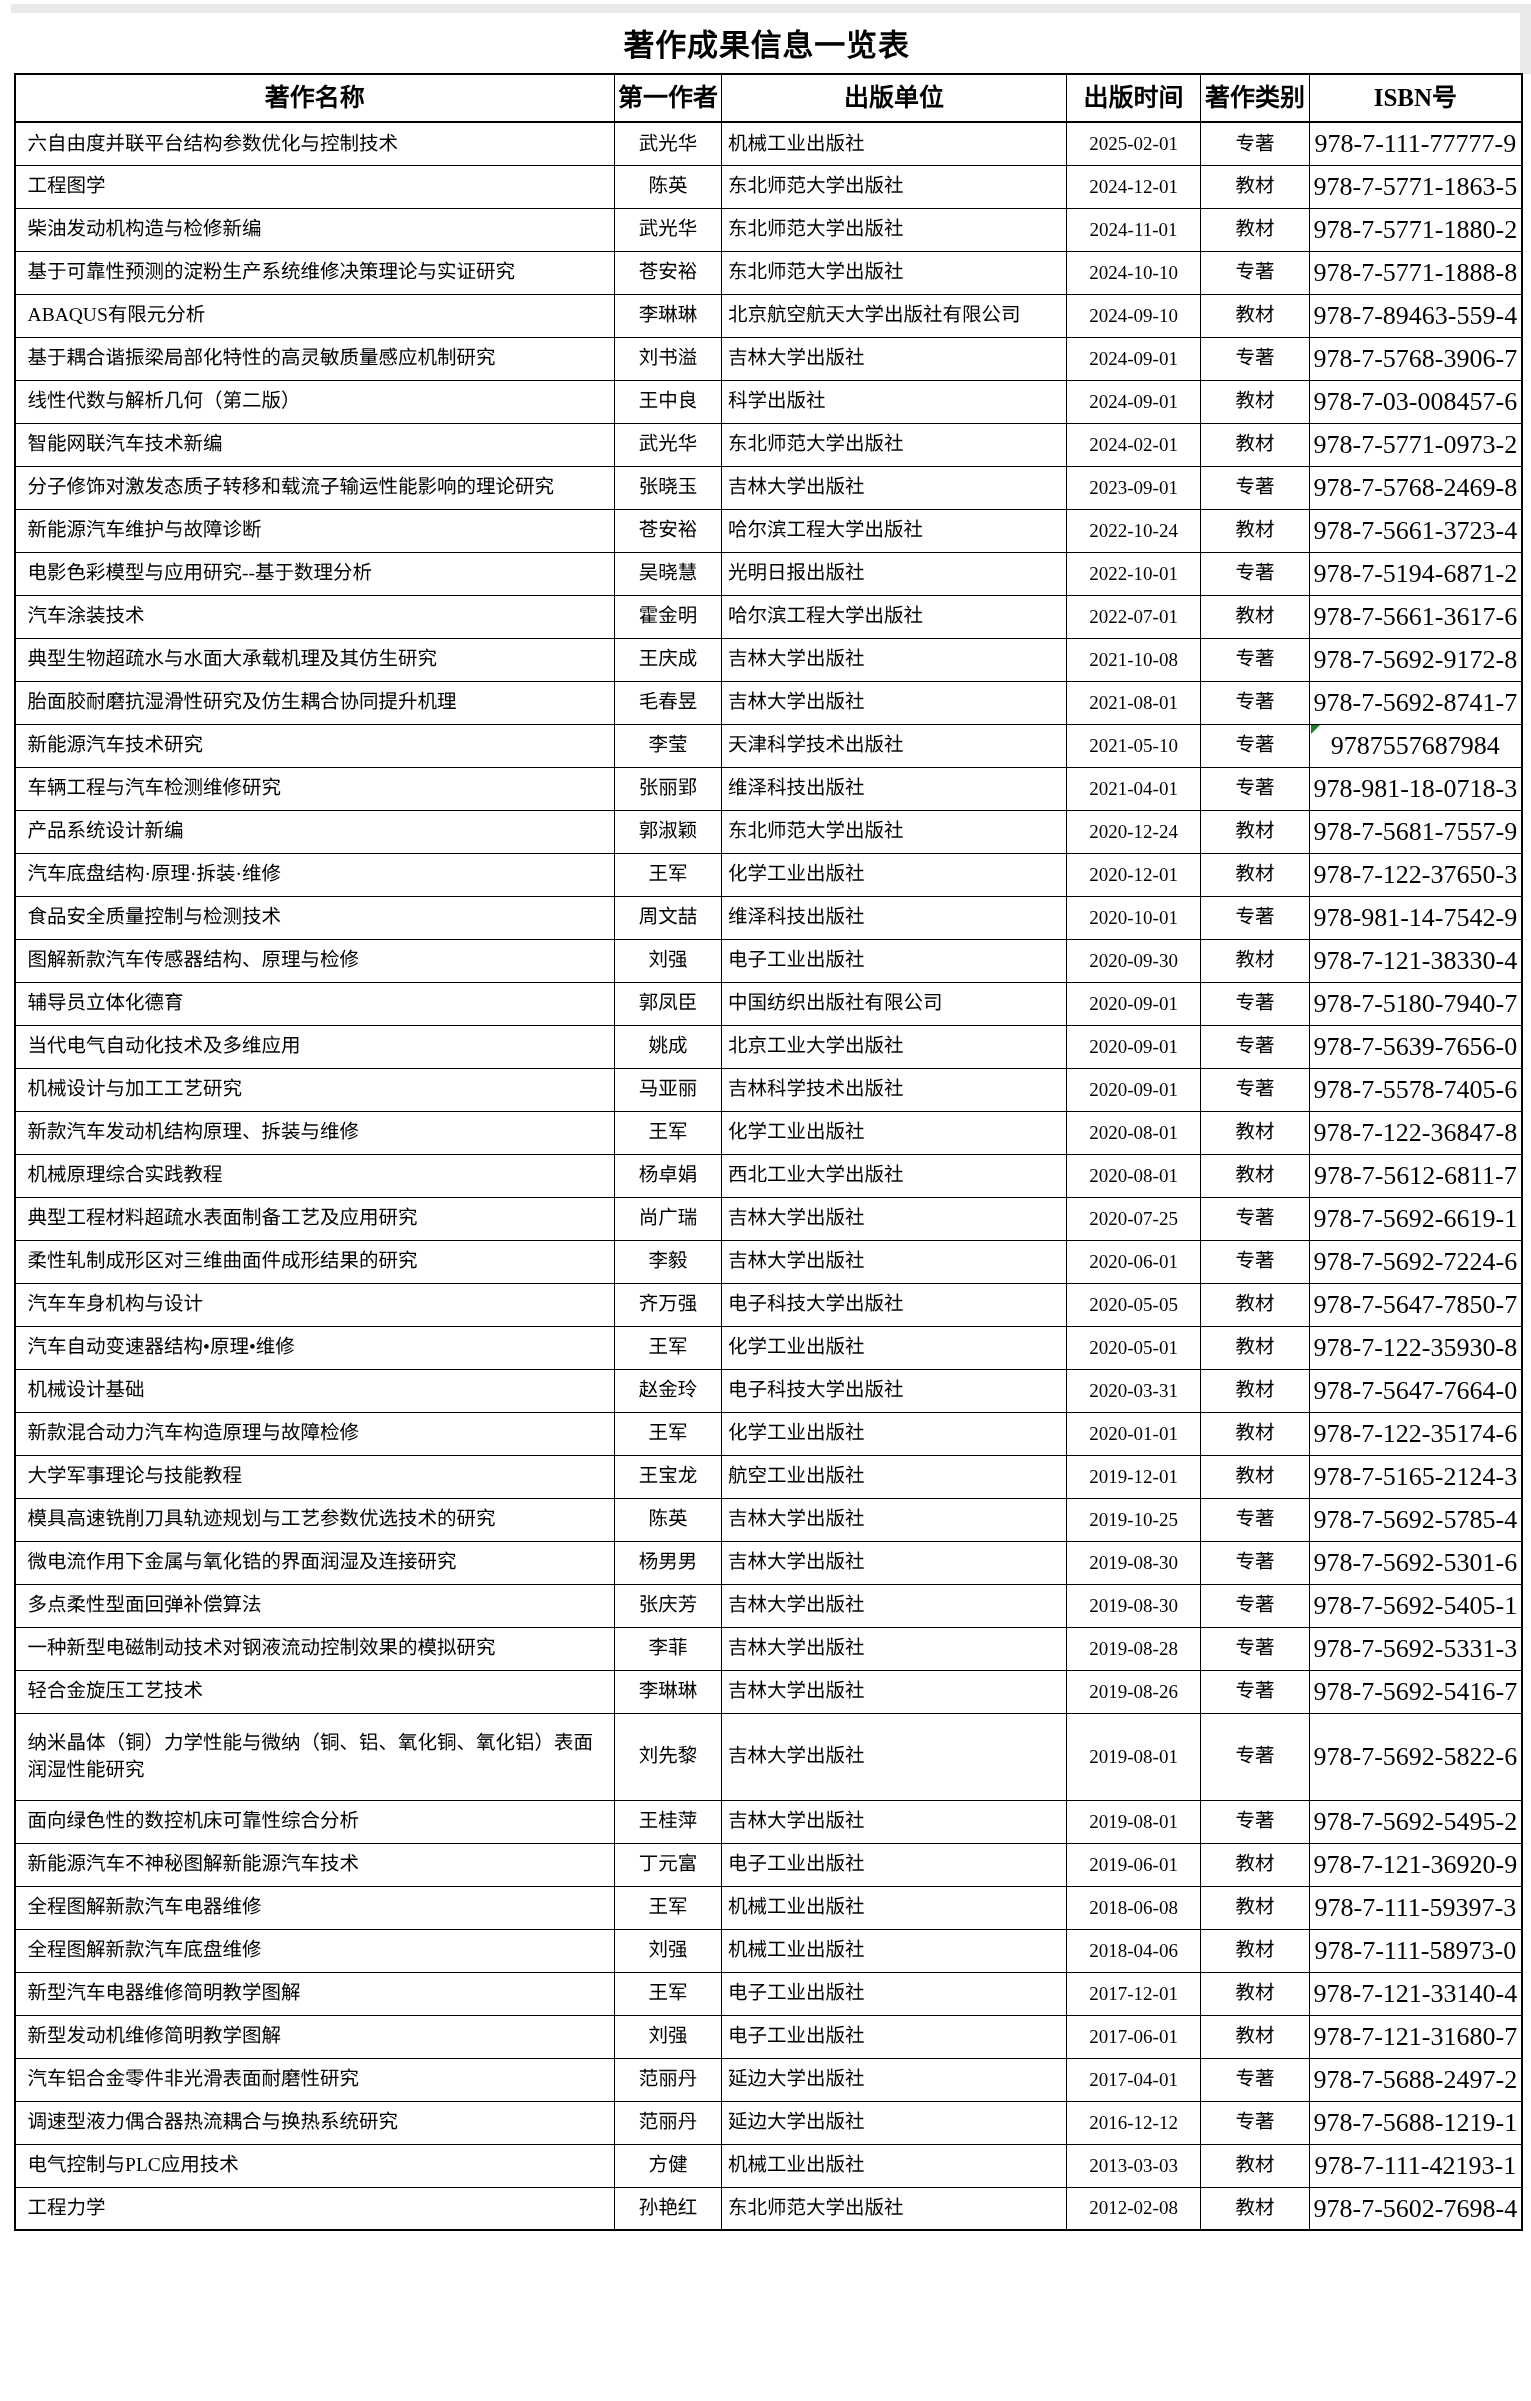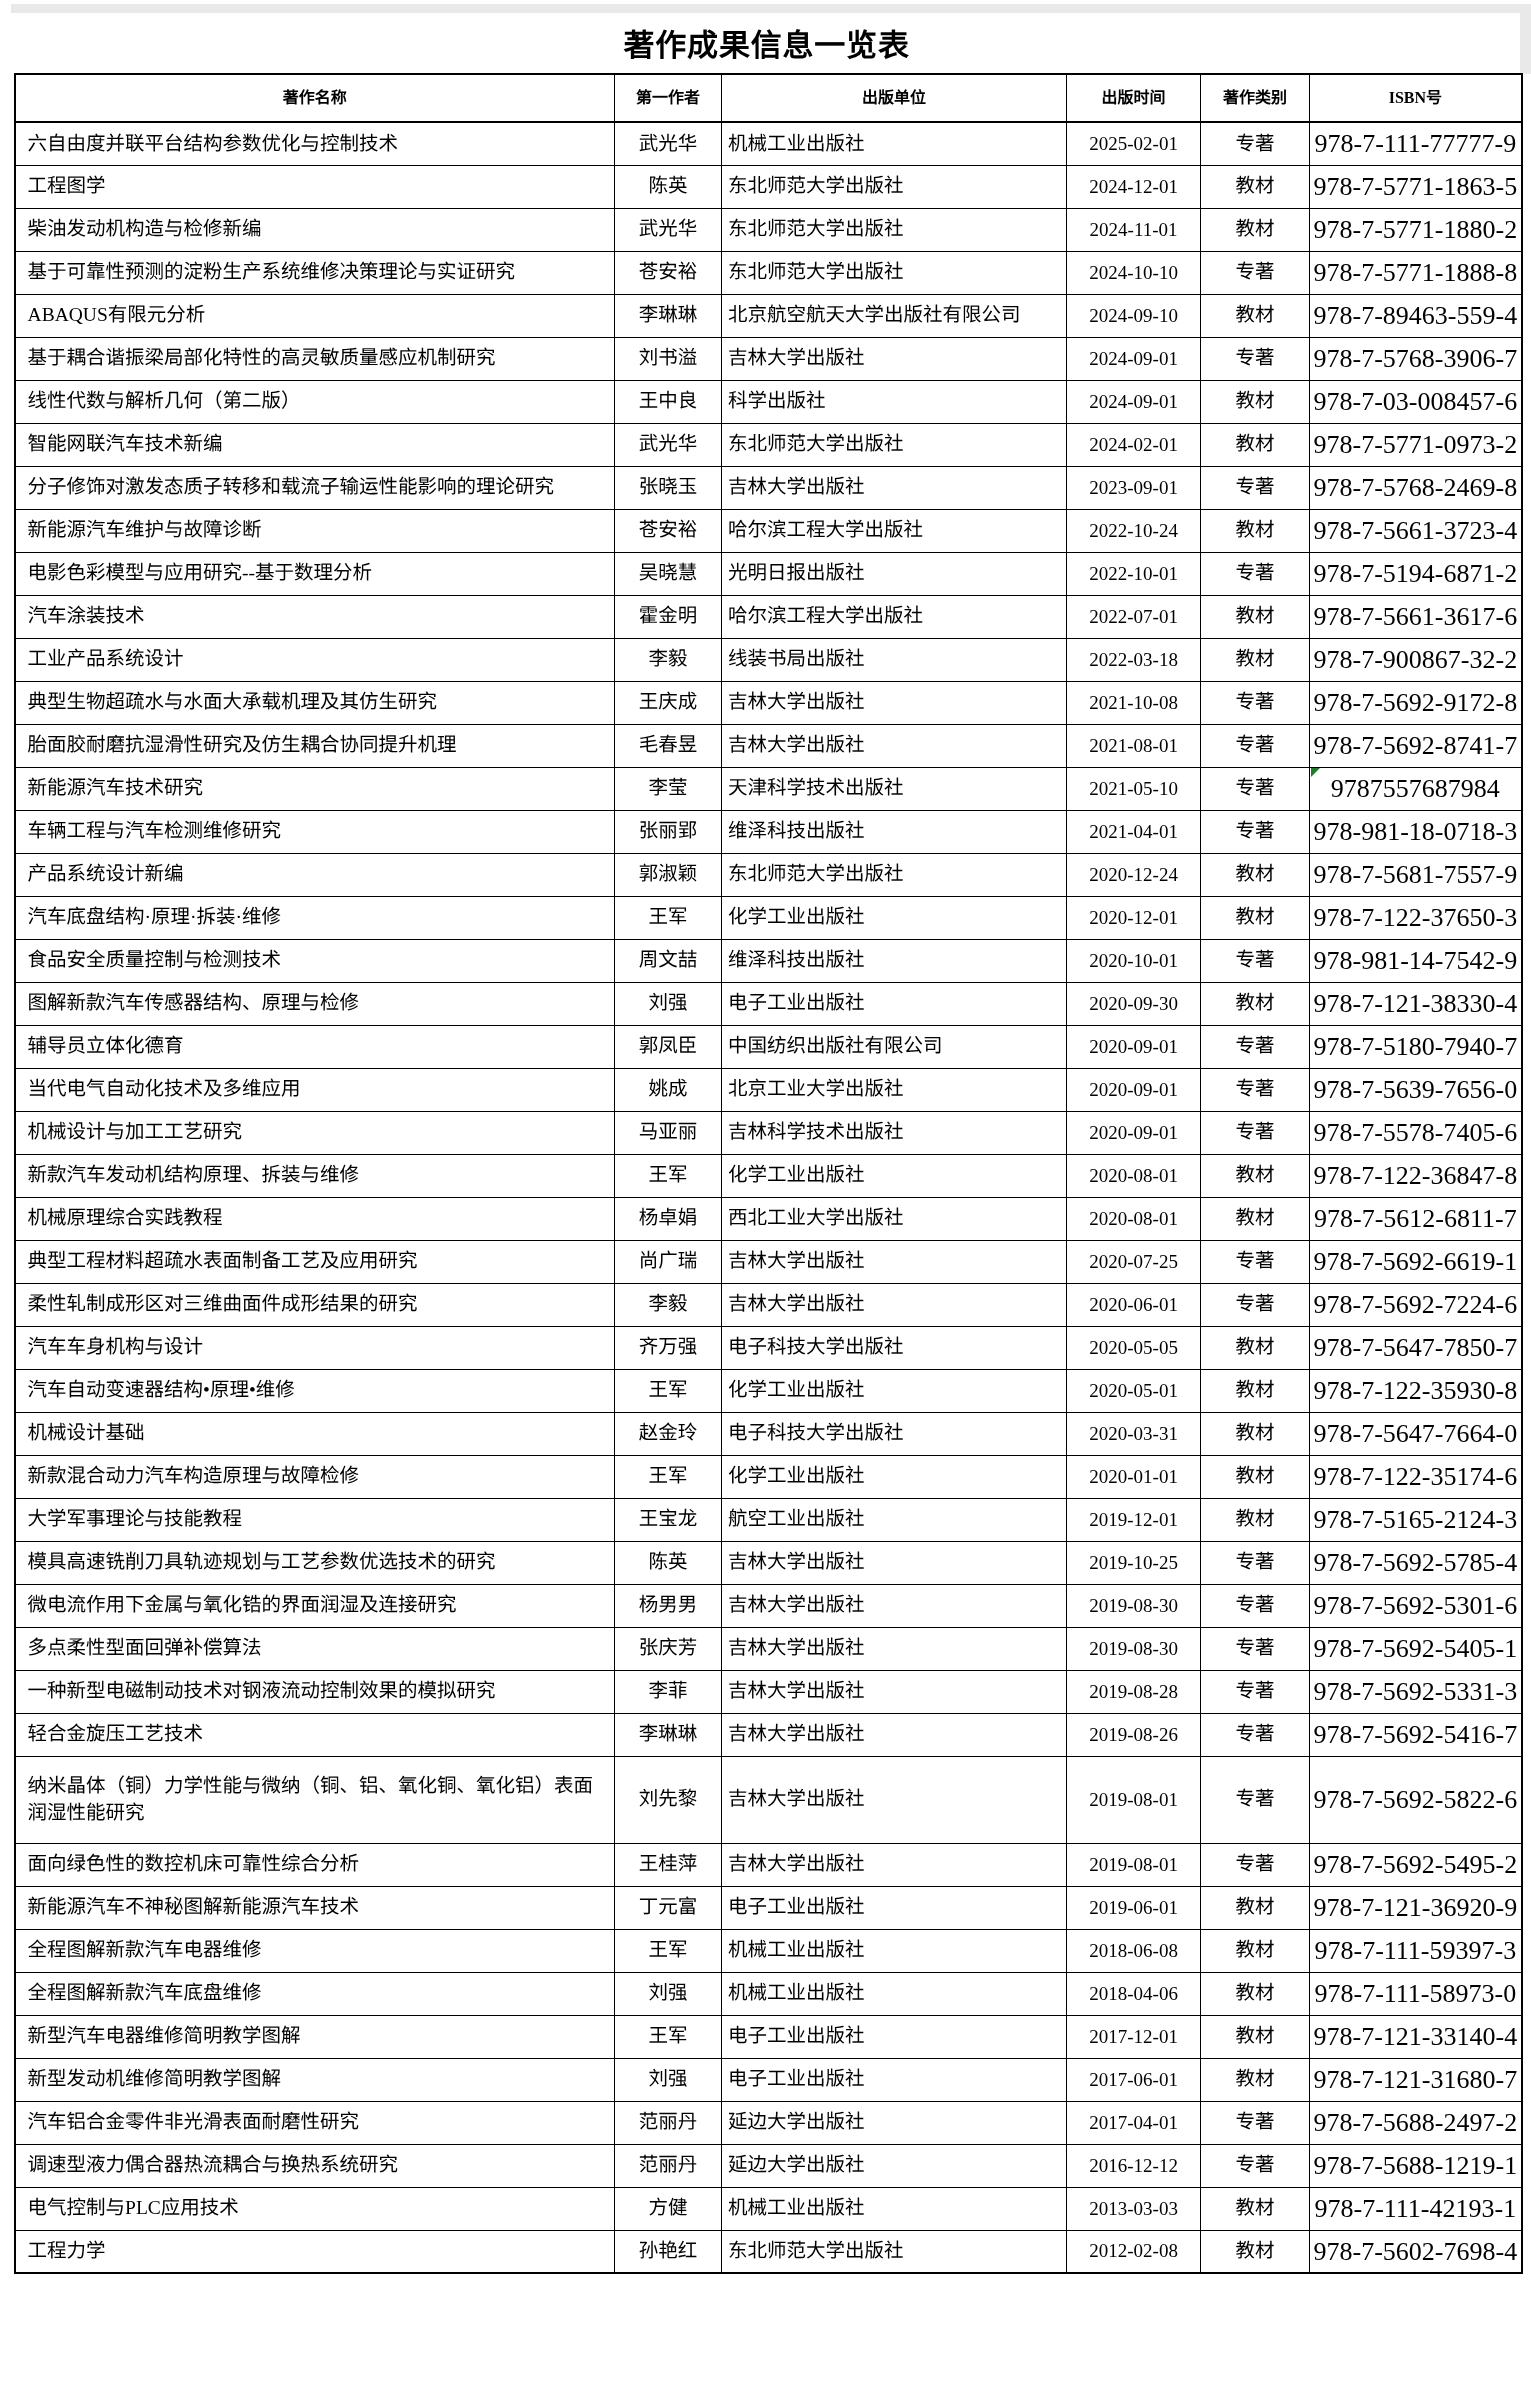--- a/index.html
+++ b/index.html
@@ -21,21 +21,21 @@
   }
   .works th,.works td{
     border:1.7px solid #000;
     font-size:19.5px;
     padding:0;
     vertical-align:middle;
     overflow:hidden;
     line-height:1.35;
   }
   .works thead tr{height:48px;}
-  .works thead th{font-weight:bold;font-size:16px;border-bottom:2.5px solid #000;}
+  .works thead th{font-weight:bold;font-size:25px;border-bottom:2.5px solid #000;}
   .works tbody tr{height:43px;}
   .works tbody tr.tall{height:87px;margin-top:34px;}
   td.c-title{text-align:left;padding-left:12px;padding-right:3.4px;}
   td.c-author{text-align:center;}
   td.c-publisher{text-align:left;padding-left:6px;padding-right:3.4px;}
   td.c-date{text-align:center;font-size:19px;}
   td.c-category{text-align:center;}
   td.c-isbn{text-align:center;font-size:26px;position:relative;}
   .green-tri{
     position:absolute;left:0.8px;top:0.8px;width:0;height:0;
@@ -160,28 +160,20 @@
   </tr>
       <tr>
     <td class="c-title">汽车涂装技术</td>
     <td class="c-author">霍金明</td>
     <td class="c-publisher">哈尔滨工程大学出版社</td>
     <td class="c-date">2022-07-01</td>
     <td class="c-category">教材</td>
     <td class="c-isbn">978-7-5661-3617-6</td>
   </tr>
       <tr>
-    <td class="c-title">工业产品系统设计</td>
-    <td class="c-author">李毅</td>
-    <td class="c-publisher">线装书局出版社</td>
-    <td class="c-date">2022-03-18</td>
-    <td class="c-category">教材</td>
-    <td class="c-isbn">978-7-900867-32-2</td>
-  </tr>
-      <tr>
     <td class="c-title">典型生物超疏水与水面大承载机理及其仿生研究</td>
     <td class="c-author">王庆成</td>
     <td class="c-publisher">吉林大学出版社</td>
     <td class="c-date">2021-10-08</td>
     <td class="c-category">专著</td>
     <td class="c-isbn">978-7-5692-9172-8</td>
   </tr>
       <tr>
     <td class="c-title">胎面胶耐磨抗湿滑性研究及仿生耦合协同提升机理</td>
     <td class="c-author">毛春昱</td>

